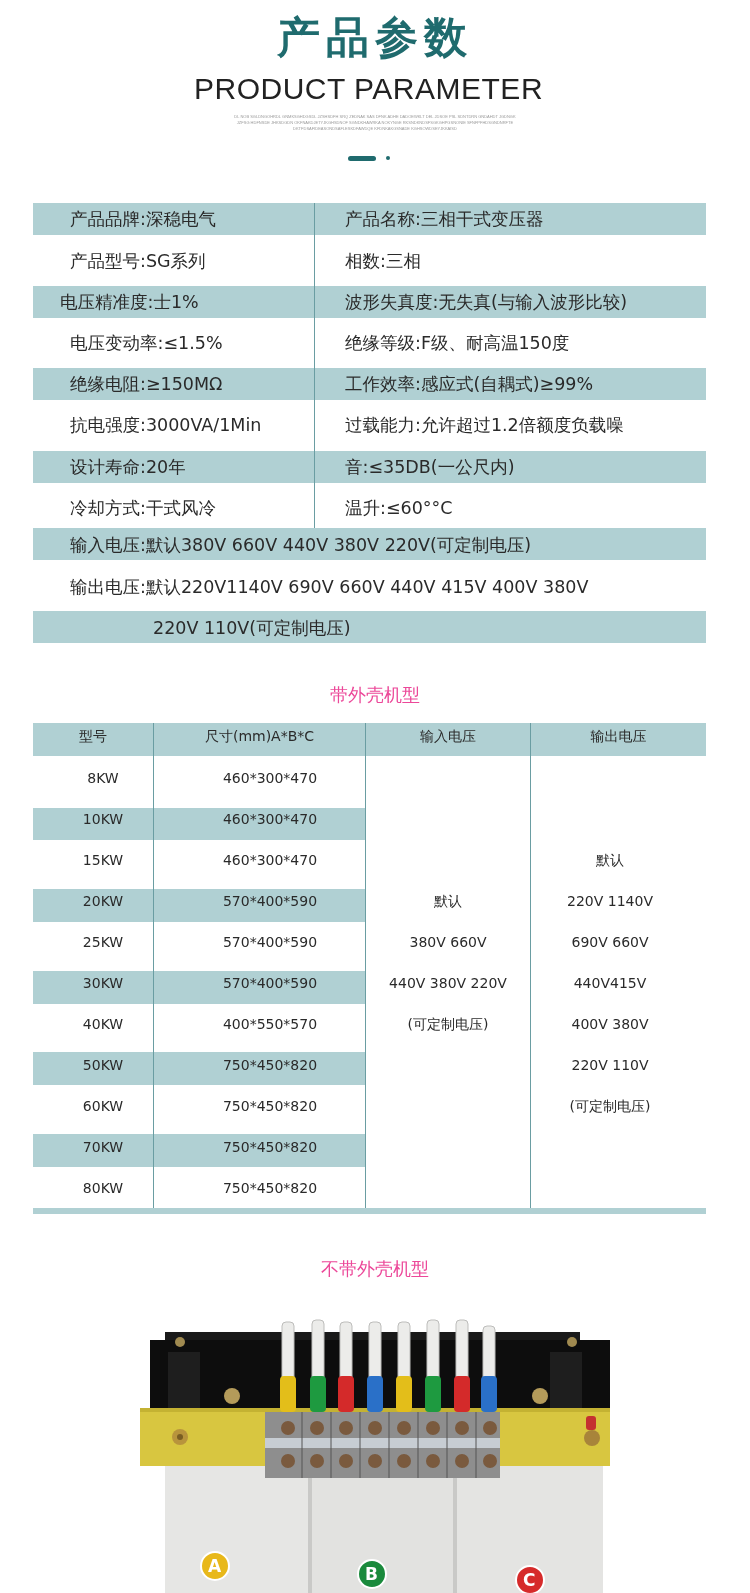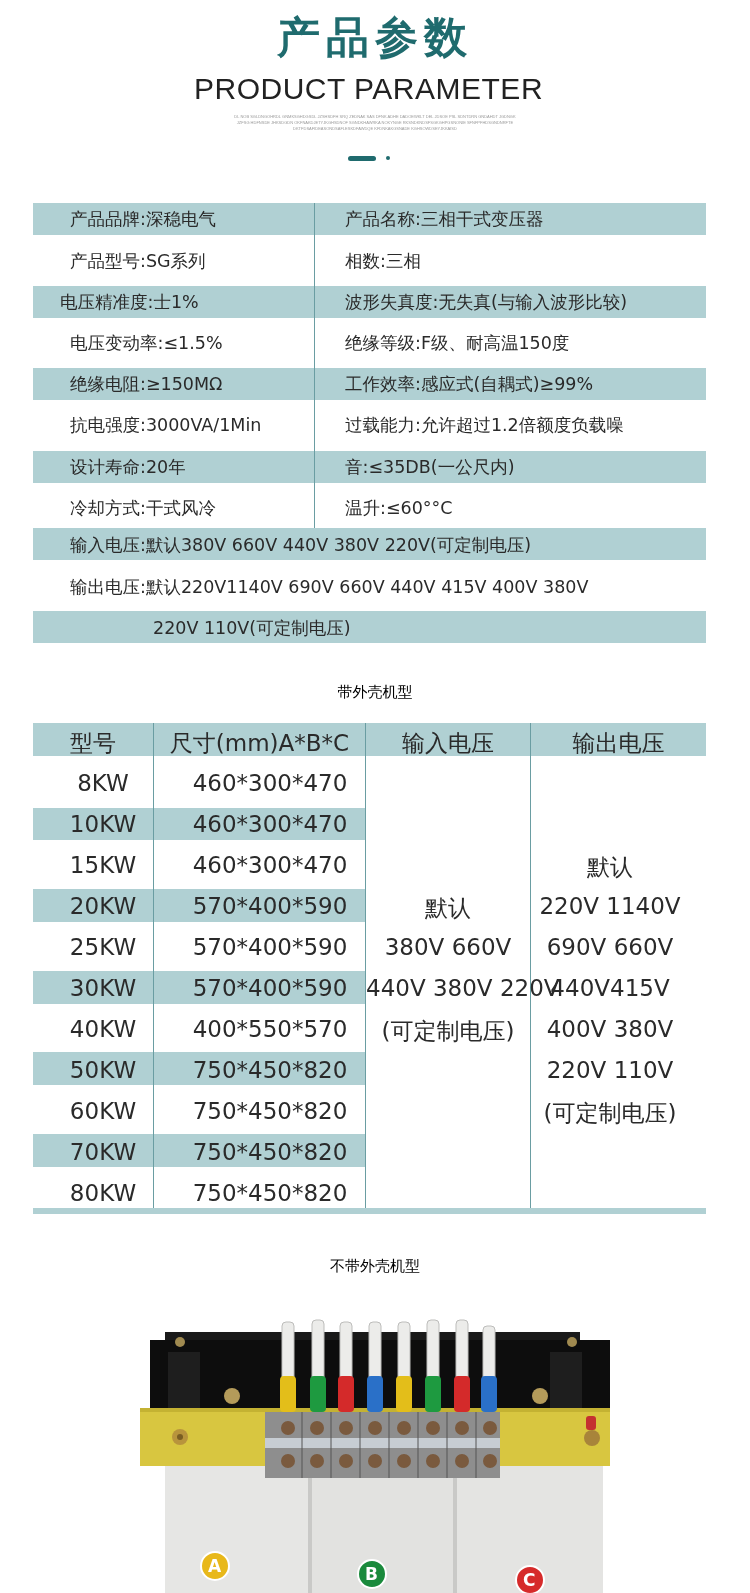--- a/index.html
+++ b/index.html
@@ -16,22 +16,22 @@
           color: #9a9a9a; font-family: "Liberation Sans", sans-serif; }
   .dash { left: 348px; top: 156px; width: 28px; height: 5px; border-radius: 3px; background: #1f6b6e; }
   .dot  { left: 386px; top: 156px; width: 4px; height: 4px; border-radius: 50%; background: #1f6b6e; }
 
   
   .band { left: 33px; width: 673px; background: #b0d0d3; }
   .row-text { font-size: 17.5px; color: #2a2a2a; line-height: 28px; white-space: nowrap; }
   .vdiv { background: #6a9da2; width: 1px; }
 
   
-  .section-title { left: 0; width: 750px; text-align: center; font-size: 15px; color: #000000; }
-  .mcell { font-size: 23px; color: #2a2a2a; text-align: center; white-space: nowrap; }
+  .section-title { left: 0; width: 750px; text-align: center; font-size: 18px; color: #ec4899; }
+  .mcell { font-size: 14px; color: #2a2a2a; text-align: center; white-space: nowrap; }
 
   
   .photo { left: 140px; top: 1316px; width: 470px; height: 277px; overflow: hidden; }
 </style>
 </head>
 <body>
 
 <div class="abs title-cn">产品参数</div>
 <div class="abs title-en">PRODUCT PARAMETER</div>
 <div class="abs fine">DL NOB SGLDNGOHRDL GNMKSGHDGSDL JZSHSDFH SRQ ZEDNAK SAS DFNK ADHE DADOEWKLT DEL JDSOE PSL SDNTDRN GNDAHDT JGDNGK JZFSG HDFNSDE JHKSDGDN OKFNAKDJETYJKGHSDNOF SGNDKHAWRKA NOKYNGE RKSNDKNDSFSGKGHPGSNONIE SFNFPFHDSGNDNRFTE DKTFDSAFIDEASONDSAFLESKDFAWDQE KFDNKAKGSNADE KGHSOWDSEYJKKAISD</div>

